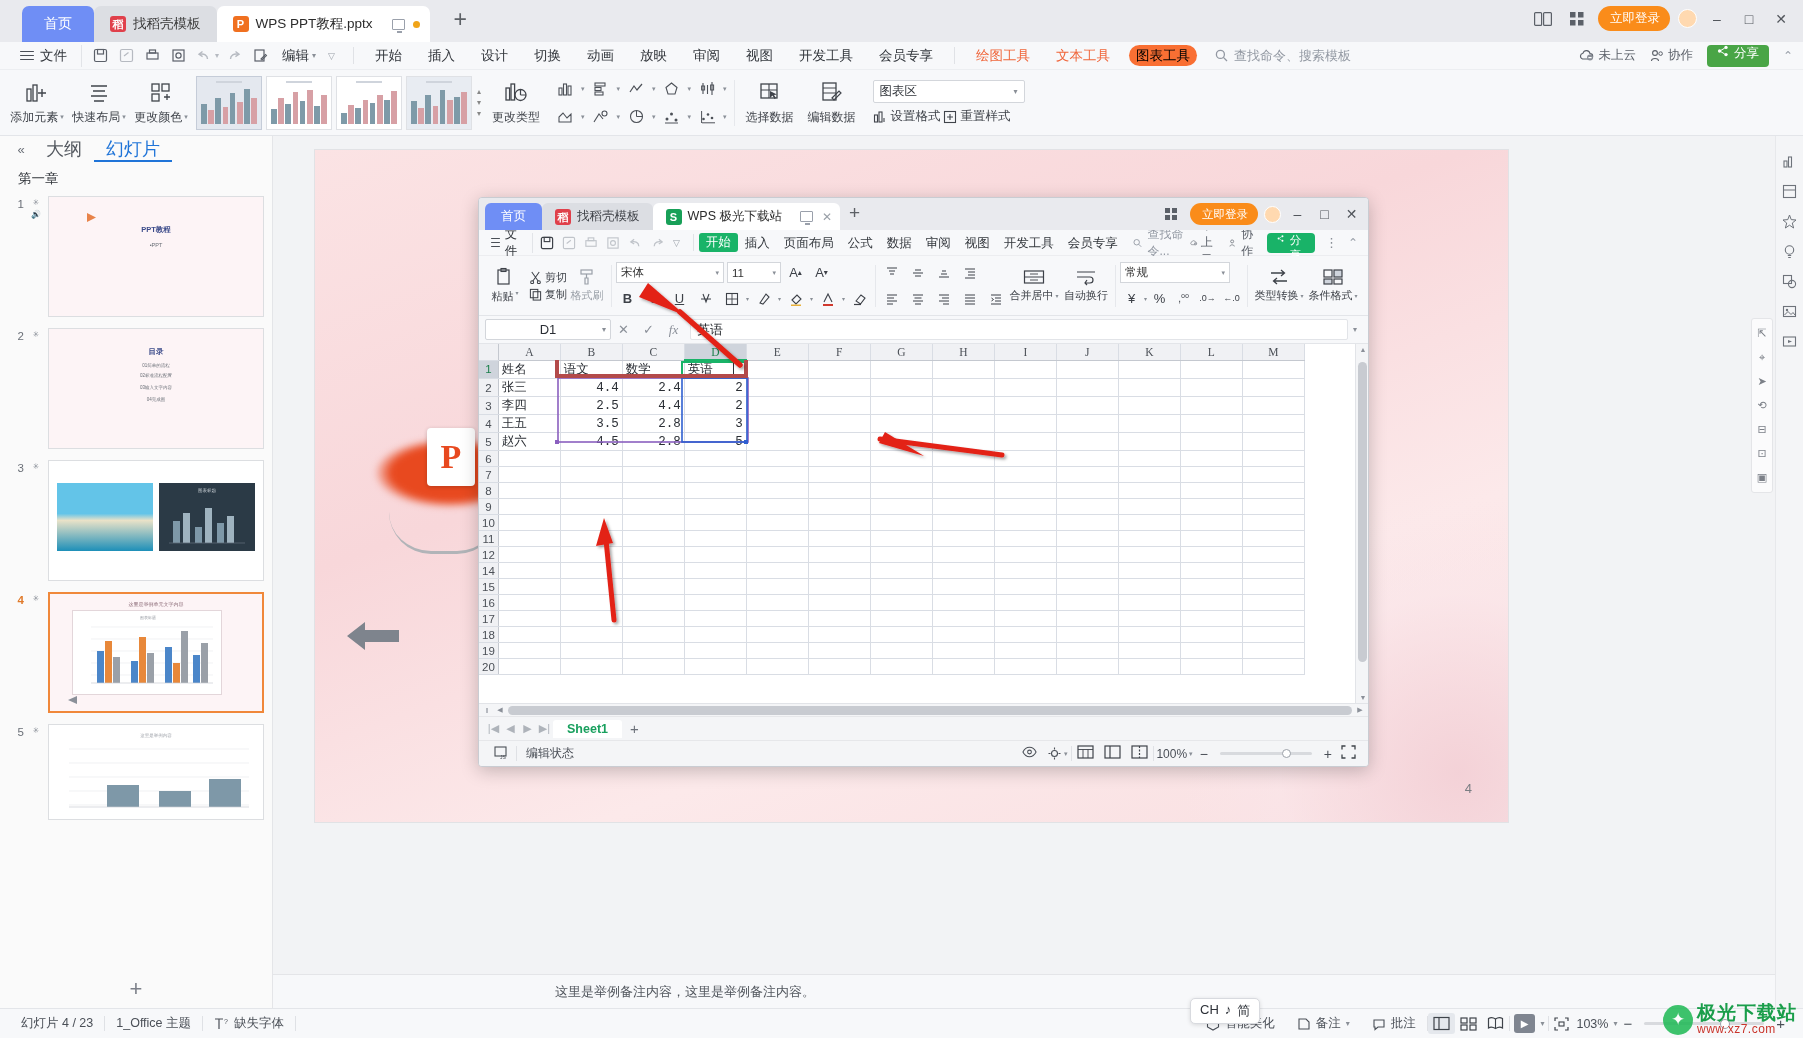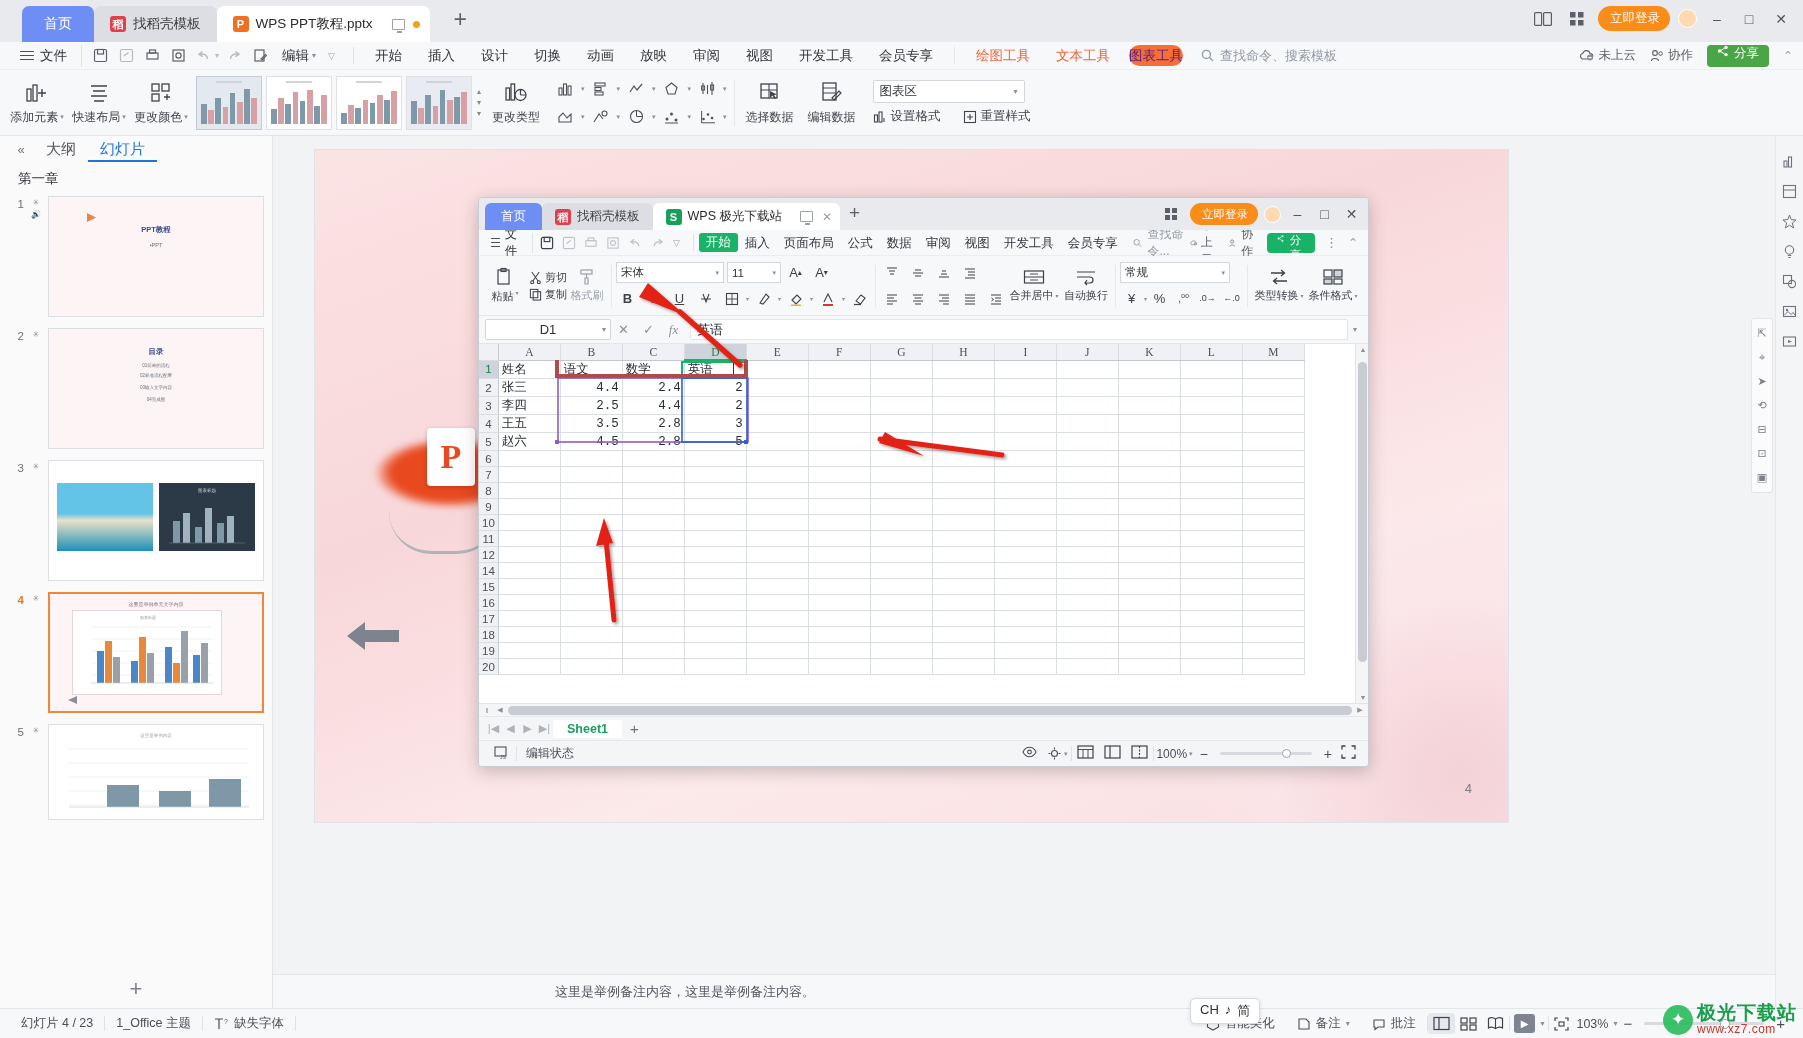--- a/index.html
+++ b/index.html
@@ -55,21 +55,21 @@
   .mb-file { display:flex; align-items:center; gap:6px; padding:0 10px; }
   .hamb { display:inline-block; width:14px; }
   .hamb i { display:block; height:1.6px; background:#4a4f57; margin:2.6px 0; border-radius:1px;}
   .qat { display:flex; align-items:center; gap:2px; padding:0 6px; border-left:1px solid #e2e4e8; margin-left:4px;}
   .qa { width:24px;height:22px;display:flex;align-items:center;justify-content:center;color:#5b6069; }
   .qa.dim { color:#b6bac1; }
   .mb-edit { display:flex;align-items:center;gap:3px;padding:0 6px;margin-left:2px; }
   .mdiv { width:1px;height:17px;background:#e0e2e6;margin:0 8px; }
   .mitem { padding:0 13px; height:28px; line-height:28px; white-space:nowrap; }
   .mitem.orange { color:#f0653a; }
-  .mitem.pill { background:#f96f33; color:#4c1d95; border-radius:13px; height:21px; line-height:21px; padding:0 0; margin:0 6px;}
+  .mitem.pill { background:#f96f33; color:#000000; border-radius:13px; height:21px; line-height:21px; padding:0 7px; margin:0 6px;}
   .search-box { display:flex;align-items:center;gap:6px;color:#9298a2;margin-left:12px;font-size:13px; }
   .mb-right { margin-left:auto; display:flex;align-items:center;gap:14px;padding-right:10px;color:#5b6069;font-size:12.5px;}
   .share-btn { background:#49a546; color:#fff;border-radius:4px;height:22px;display:flex;
                padding:0 10px;gap:5px;font-size:12.5px; }
   .collapse-caret{color:#9da3ac;font-size:12px;}
 
   
   .ribbon {
     height:66px; background:#f7f8fa; display:flex; align-items:center;
     border-bottom:1px solid #e3e5e9; flex:none; padding-left:6px;
@@ -90,31 +90,31 @@
   .bars { position:absolute;bottom:5px;left:4px;right:4px;height:36px;display:flex;align-items:flex-end;gap:1.5px; }
   .bars span { flex:1; background:#7e9aa8; }
   .gscroll { display:flex;flex-direction:column;gap:2px;margin-left:1px;color:#888; font-size:8px;}
   .icongrid { display:flex; flex-direction:column; gap:2px; padding:0 3px; }
   .icorow { display:flex; gap:1px; }
   .icocell { width:30px;height:26px;display:flex;align-items:center;justify-content:center;color:#4d5158;font-size:13px;}
   .chart-sel {
     width:152px;height:23px;border:1px solid #d3d6db;background:#fff;border-radius:2px;
     display:flex;align-items:center;justify-content:space-between;padding:0 6px;font-size:12.5px;color:#2f3339;
   }
-  .minirow { display:flex;align-items:center;gap:22px;font-size:12.5px;color:#40444b;margin-top:5px;}
+  .minirow { display:flex;align-items:center;gap:2px;font-size:12.5px;color:#40444b;margin-top:5px;}
   .minirow span { display:flex;align-items:center;gap:4px; }
 
   
   .bodyrow { flex:1; display:flex; min-height:0; }
 
   
   .leftpane { width:273px; background:#fafafa; border-right:1px solid #e4e5e8; display:flex;flex-direction:column; }
   .lp-tabs { height:26px;display:flex;align-items:center;gap:0;padding-left:8px; }
   .lp-collapse{ width:26px;color:#6a6f77;font-size:13px;text-align:center; }
-  .lp-tab { padding:0 12px;font-size:15px;color:#53585f;height:26px;line-height:26px; }
+  .lp-tab { padding:0 12px;font-size:18px;color:#53585f;height:26px;line-height:26px; }
   .lp-tab.active { color:#1f74d8; border-bottom:2px solid #1f74d8; }
   .chapter { font-size:13.5px;color:#2f3339;padding:8px 0 8px 18px; }
   .slides { flex:1; overflow:hidden; position:relative; padding-left:6px; }
   .srow { display:flex; gap:5px; margin-bottom:11px; }
   .snum { width:18px;text-align:right;font-size:11.5px;color:#6a6f77;padding-top:2px; }
   .sicons { width:14px;display:flex;flex-direction:column;align-items:center;gap:3px;font-size:8px;color:#8b9099;padding-top:2px;}
   .thumb { width:216px;height:121px;border:1px solid #dcdee1;background:#fdf4f6;position:relative;overflow:hidden;}
   .thumb.active { border:2px solid #f0883a; }
   .addslide { text-align:center;font-size:22px;color:#7c8089;padding:4px 0 6px; }
 

